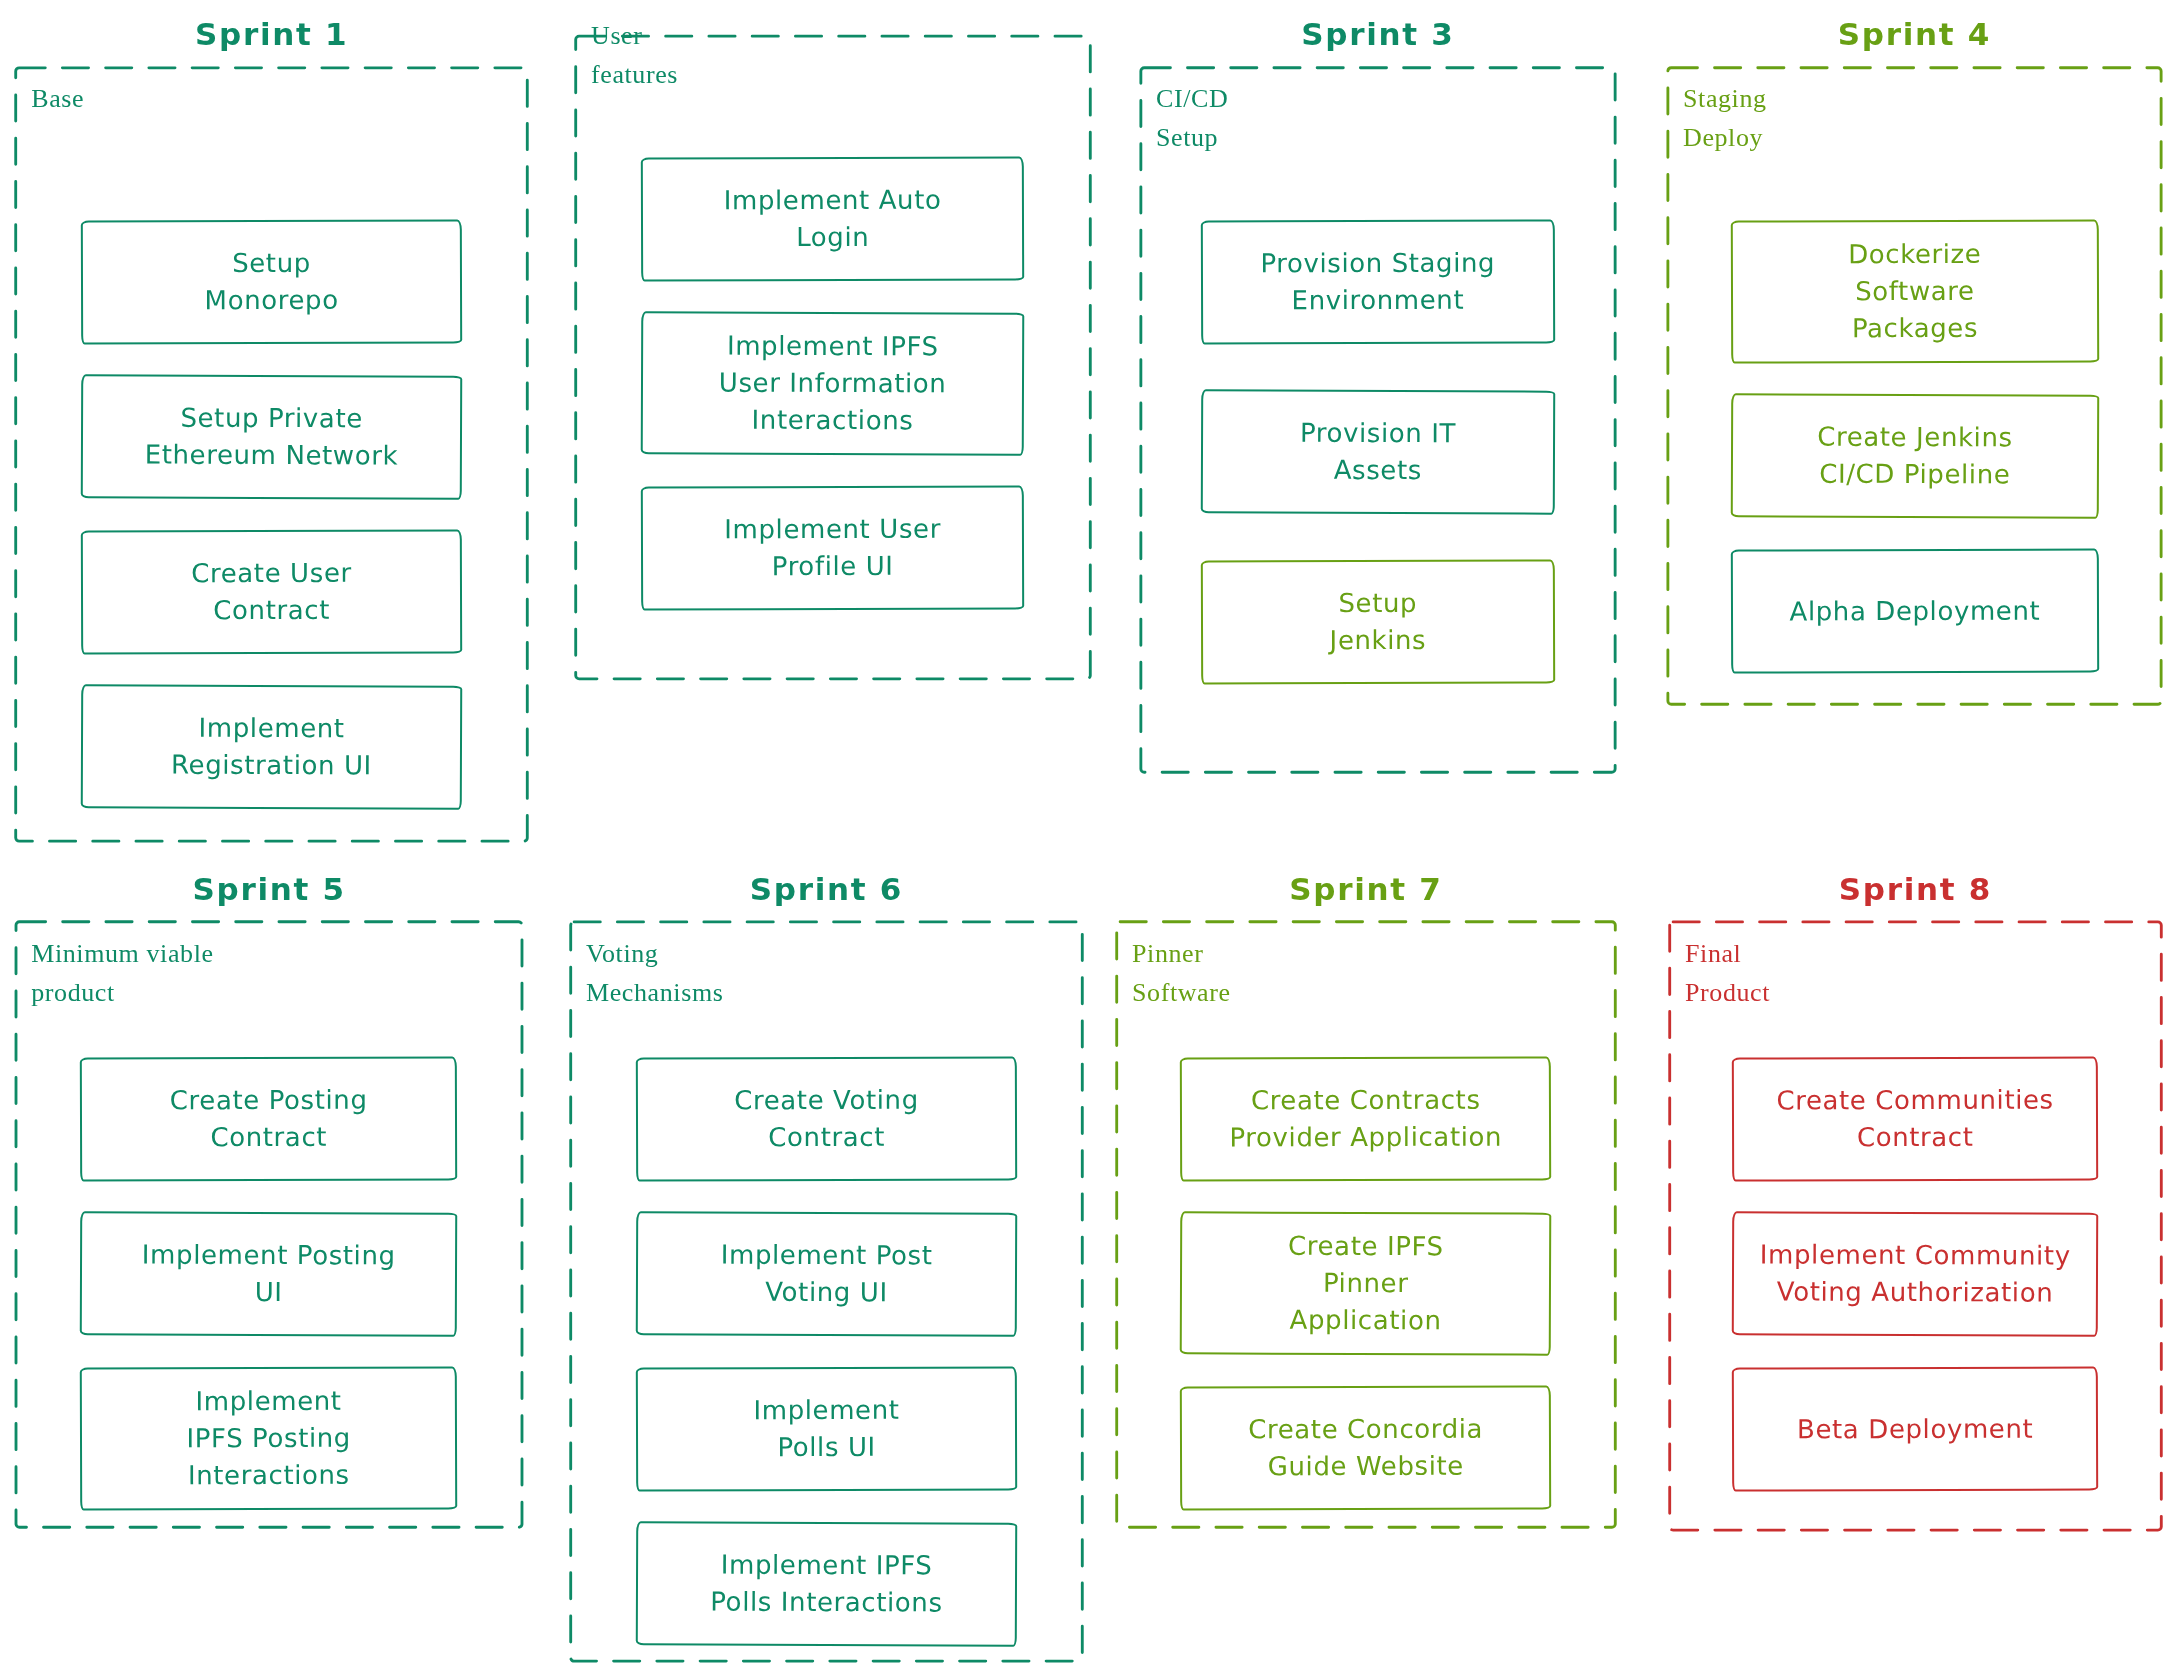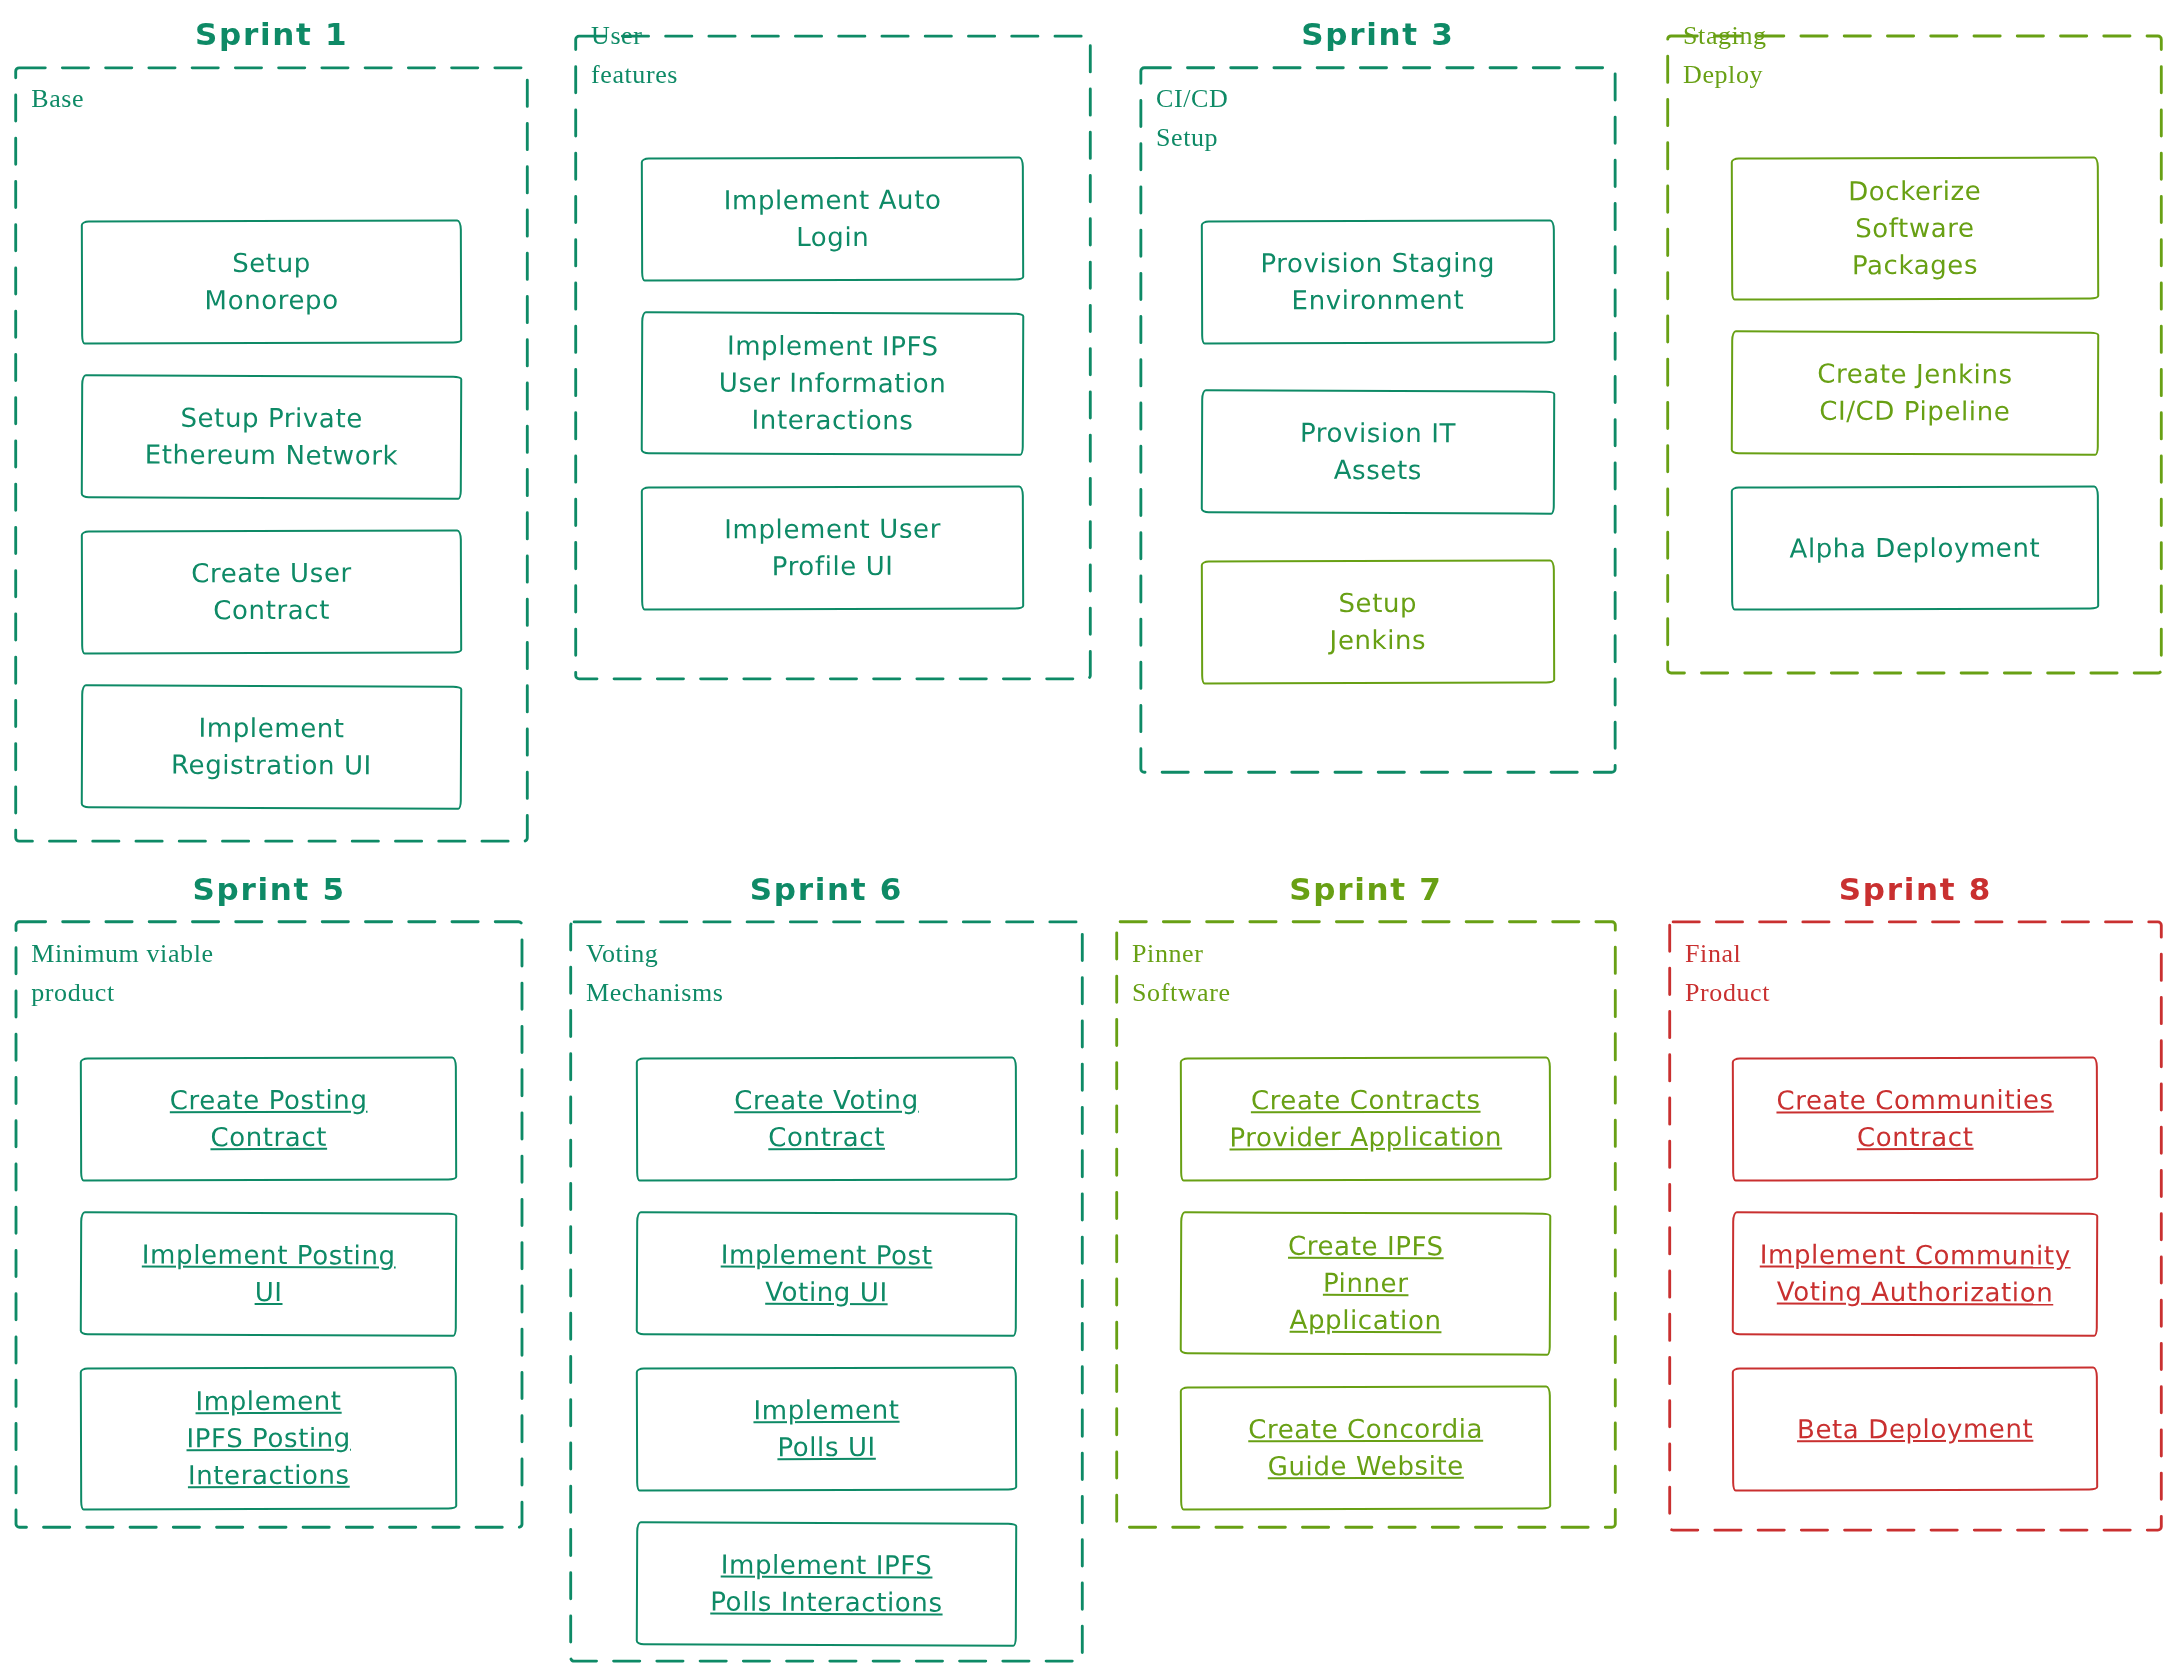--- a/index.html
+++ b/index.html
@@ -62,21 +62,21 @@
     font-family: Liberation Serif, serif;
   }
   .tasks {
     position: relative;
     display: flex;
     flex-direction: column;
     align-items: center;
     gap: 31px;
     padding-top: 154px;
   }
-  .row2 .tasks { padding-top: 137px; text-decoration: underline; }
+  .row2 .tasks { padding-top: 137px; }
   .task {
     box-sizing: border-box;
     width: 74%;
     min-height: 124px;
     padding: 14.2px 17px;
     display: flex;
     align-items: center;
     justify-content: center;
     text-align: center;
     font-size: 26px;
@@ -147,20 +147,21 @@
 Environment</div>
         <div class="task c-teal">Provision IT
 Assets</div>
         <div class="task c-green">Setup
 Jenkins</div>
       </div>
     </div>
   </div>
 
   <div class="sprint row1" style="left:1666px; top:2.8px; width:497px; height:703px;">
+    <div class="sprint-title c-green">Sprint 4</div>
     <div class="sprint-box c-green">
       <svg class="dash-svg" viewBox="0 0 873 1125" width="497" height="640">
           <rect x="3" y="3" width="867" height="1119" rx="6"></rect>
         </svg>
       <div class="sprint-label c-green">Staging
 Deploy</div>
       <div class="tasks">
         <div class="task c-green">Dockerize
 Software
 Packages</div>

